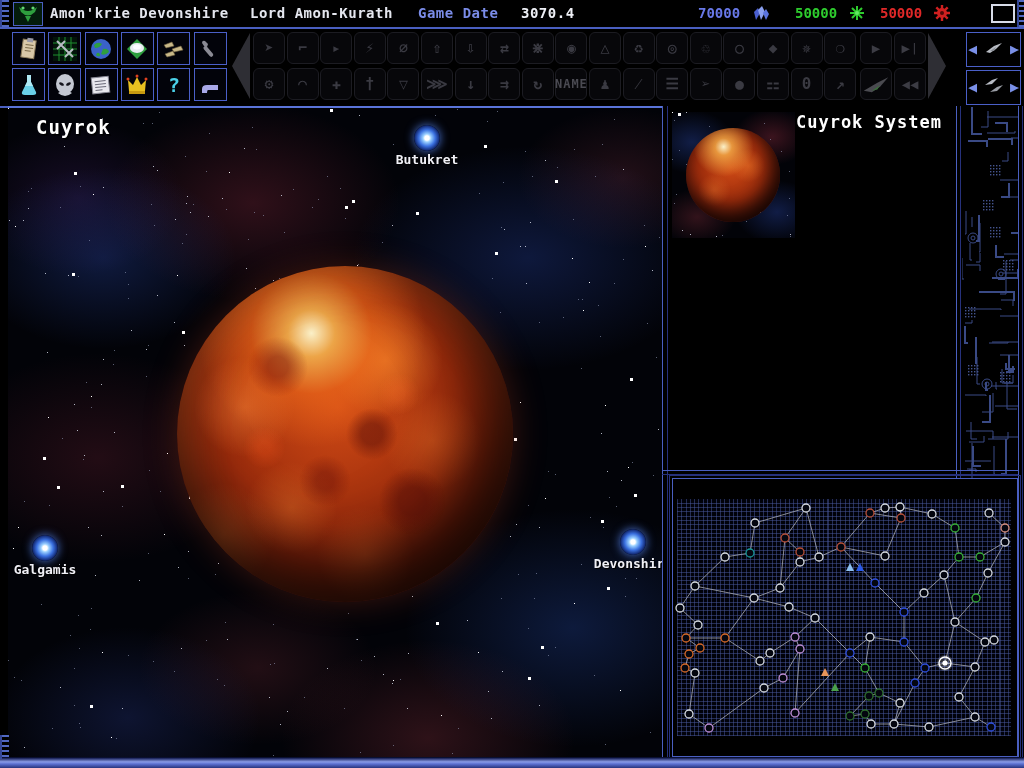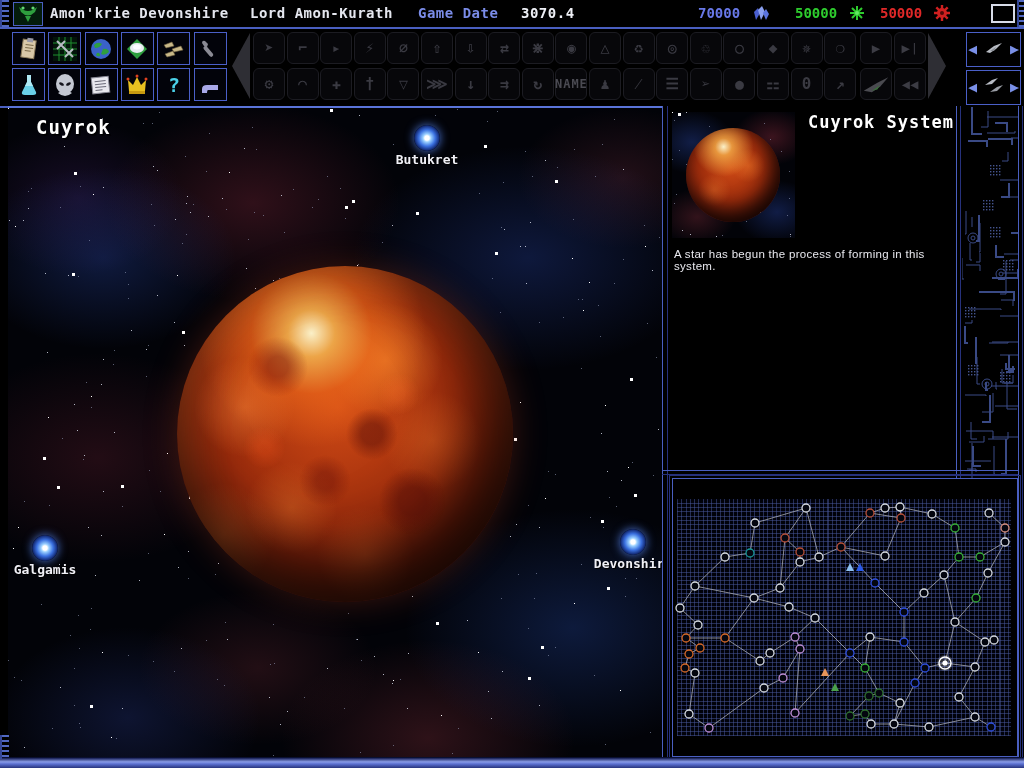--- a/index.html
+++ b/index.html
@@ -86,21 +86,21 @@
     background:radial-gradient(circle at 50% 50%, #fff 0 12%, #9ad0ff 22%, #3a70e0 45%, #16307e 65%, rgba(10,20,60,0) 78%);
     box-shadow:0 0 10px rgba(90,140,255,.8);}
   .star-name{font-size:13px;font-weight:bold;color:#f0f0f6;text-shadow:1px 1px 0 #000;margin-top:1px;}
 
   
   #right-col{left:662px;top:106px;width:362px;height:651px;background:#000;}
   .vline,.hline{position:absolute;background:#4a5fc0;}
   .vline.dim,.hline.dim{background:#26317c;}
 
   #system-panel{left:10px;top:2px;width:286px;height:360px;background:#000;}
-  #sys-title{position:absolute;right:4px;top:4px;font-size:17px;}
+  #sys-title{position:absolute;right:16px;top:4px;font-size:17px;}
   #sys-thumb{position:absolute;left:0;top:4px;width:123px;height:126px;overflow:hidden;
     background:
       radial-gradient(ellipse 60px 45px at 20px 30px, rgba(40,70,165,.4), transparent 70%),
       radial-gradient(ellipse 55px 40px at 100px 25px, rgba(165,50,70,.35), transparent 70%),
       radial-gradient(ellipse 60px 45px at 105px 100px, rgba(40,70,170,.38), transparent 70%),
       radial-gradient(ellipse 55px 40px at 25px 105px, rgba(160,55,70,.3), transparent 70%),
       #020308;}
   .mini-planet{position:absolute;left:14px;top:16px;width:94px;height:94px;border-radius:50%;
     background:
       radial-gradient(circle at 40% 20%, rgba(255,250,210,.95) 0%, rgba(255,190,80,.7) 9%, transparent 32%),
@@ -374,21 +374,20 @@
   <div class="vline dim" style="left:5px;top:0;width:1px;height:651px"></div>
 
   <div class="px" id="system-panel">
     <div id="sys-thumb">
       <div id="thumb-stars">
           <div style="position: absolute; left: 0px; top: 0px; width: 1px; height: 1px; background: rgb(255, 255, 255); box-shadow: rgba(160, 170, 200, 0.55) 2px 8px 0px 0px, rgba(160, 170, 200, 0.55) 2px 91px 0px 0px, rgba(160, 170, 200, 0.55) 54px 86px 0px 0px, rgb(255, 255, 255) 41px 88px 0px 1px, rgba(160, 170, 200, 0.55) 98px 27px 0px 0px, rgba(220, 225, 240, 0.8) 36px 28px 0px 0px, rgba(160, 170, 200, 0.55) 7px 38px 0px 0px, rgba(160, 170, 200, 0.55) 118px 124px 0px 0px, rgba(220, 225, 240, 0.8) 14px 0px 0px 0px, rgba(160, 170, 200, 0.55) 117px 59px 0px 0px, rgba(220, 225, 240, 0.8) 94px 76px 0px 0px, rgb(255, 255, 255) 87px 99px 0px 1px, rgba(220, 225, 240, 0.8) 18px 122px 0px 0px, rgba(160, 170, 200, 0.55) 42px 21px 0px 0px, rgb(255, 255, 255) 69px 43px 0px 0px, rgba(160, 170, 200, 0.55) 115px 103px 0px 0px, rgba(160, 170, 200, 0.55) 4px 82px 0px 0px, rgba(160, 170, 200, 0.55) 56px 53px 0px 0px, rgba(160, 170, 200, 0.55) 14px 52px 0px 0px, rgba(220, 225, 240, 0.8) 118px 122px 0px 0px, rgba(220, 225, 240, 0.8) 44px 124px 0px 0px, rgba(220, 225, 240, 0.8) 64px 35px 0px 0px, rgba(160, 170, 200, 0.55) 31px 55px 0px 0px, rgba(160, 170, 200, 0.55) 63px 103px 0px 0px, rgba(160, 170, 200, 0.55) 74px 109px 0px 0px, rgba(160, 170, 200, 0.55) 55px 27px 0px 0px, rgba(160, 170, 200, 0.55) 62px 29px 0px 0px, rgba(160, 170, 200, 0.55) 37px 14px 0px 0px, rgba(220, 225, 240, 0.8) 87px 82px 0px 0px, rgba(160, 170, 200, 0.55) 42px 79px 0px 0px, rgba(220, 225, 240, 0.8) 72px 36px 0px 0px, rgba(160, 170, 200, 0.55) 57px 36px 0px 0px, rgba(160, 170, 200, 0.55) 66px 78px 0px 0px, rgba(160, 170, 200, 0.55) 0px 47px 0px 0px, rgba(160, 170, 200, 0.55) 109px 39px 0px 0px, rgba(220, 225, 240, 0.8) 10px 118px 0px 0px, rgba(160, 170, 200, 0.55) 44px 63px 0px 0px, rgba(160, 170, 200, 0.55) 52px 25px 0px 0px, rgba(160, 170, 200, 0.55) 117px 86px 0px 0px, rgba(160, 170, 200, 0.55) 84px 49px 0px 0px, rgba(160, 170, 200, 0.55) 50px 123px 0px 0px, rgba(160, 170, 200, 0.55) 36px 37px 0px 0px, rgb(255, 255, 255) 7px 2px 0px 1px, rgba(160, 170, 200, 0.55) 92px 11px 0px 0px, rgba(160, 170, 200, 0.55) 39px 24px 0px 0px;"></div>
         </div>
       <div class="mini-planet"></div>
     </div>
     <span class="pixel-title" id="sys-title">Cuyrok System</span>
-    <div id="sys-desc">A star has begun the process of forming in this system.</div>
   </div>
 
   <svg class="px" id="circuit" viewBox="0 0 56 372">
       <path d="M0 152 v21 h2" stroke="#3a4a85" stroke-width="1" fill="none"></path>
       <path d="M14 231 v26 h1" stroke="#3a4a85" stroke-width="2" fill="none"></path>
       <path d="M9 316 v17 h6" stroke="#3a4a85" stroke-width="1" fill="none"></path>
       <path d="M38 210 h29 v2" stroke="#3a4a85" stroke-width="1" fill="none"></path>
       <path d="M39 194 h12 v6" stroke="#3a4a85" stroke-width="1" fill="none"></path>
       <path d="M44 333 v35 h-5" stroke="#3a4a85" stroke-width="2" fill="none"></path>
       <path d="M11 340 v20 h8" stroke="#3a4a85" stroke-width="2" fill="none"></path>

